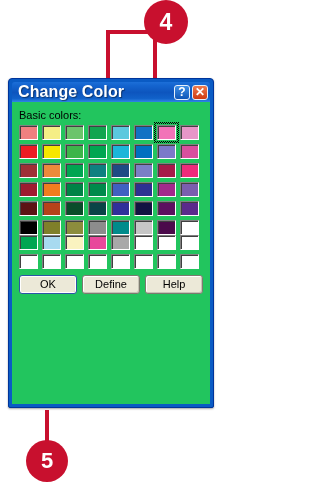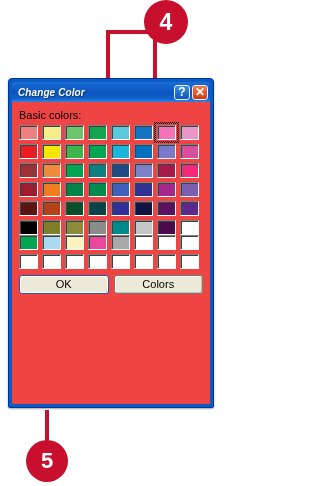--- a/index.html
+++ b/index.html
@@ -61,48 +61,47 @@
     background: linear-gradient(to bottom,
         #1C6FD8 0%, #1464CF 18%, #0D55BE 52%, #1161C9 82%, #2F86E6 100%);
     border-radius: 3px 3px 0 0;
     display: flex;
     align-items: center;
     padding: 0 2px 0 6px;
     box-sizing: border-box;
   }
   #title-text {
     color: #ffffff;
-    font-size: 10px;
+    font-size: 16px;
     font-weight: bold;
     letter-spacing: 0.1px;
     text-shadow: 1px 1px 1px rgba(0,0,0,0.45);
     flex: 1;
     white-space: nowrap;
-    font-style: italic;
   }
   .titlebtn {
     width: 16px;
     height: 15px;
     margin-left: 2px;
     border: 1px solid #e8f0fb;
     border-radius: 3px;
     display: flex;
     align-items: center;
     justify-content: center;
     font-size: 12px;
     font-weight: bold;
     color: #ffffff;
     box-sizing: border-box;
     line-height: 1;
   }
   #help-btn  { background: linear-gradient(to bottom,#3E8FE5,#0E55B8); }
   #close-btn { background: linear-gradient(to bottom,#EE7B4E,#D03A12); }
 
   #client {
-    background: #ef4444;
+    background: #22c55e;
     height: calc(100% - 20px);
     box-sizing: border-box;
     padding: 7px 7px 6px 7px;
     position: relative;
   }
 
   .section-label {
     font-size: 11px;
     color: #000000;
     margin-bottom: 4px;
@@ -403,18 +402,21 @@
           <i style="background: rgb(255, 255, 255);"></i>
         </div>
       </div>
 
 
     <div id="button-row">
       <div class="btn" id="ok-btn">
         <span>OK</span>
       </div>
       <div class="btn" id="cancel-btn">
-        <span>Colors</span>
+        <span>Define</span>
+      </div>
+      <div class="btn" id="help-button">
+        <span>Help</span>
       </div>
     </div>
 
   </div>
 </div>
 
 </body></html>

